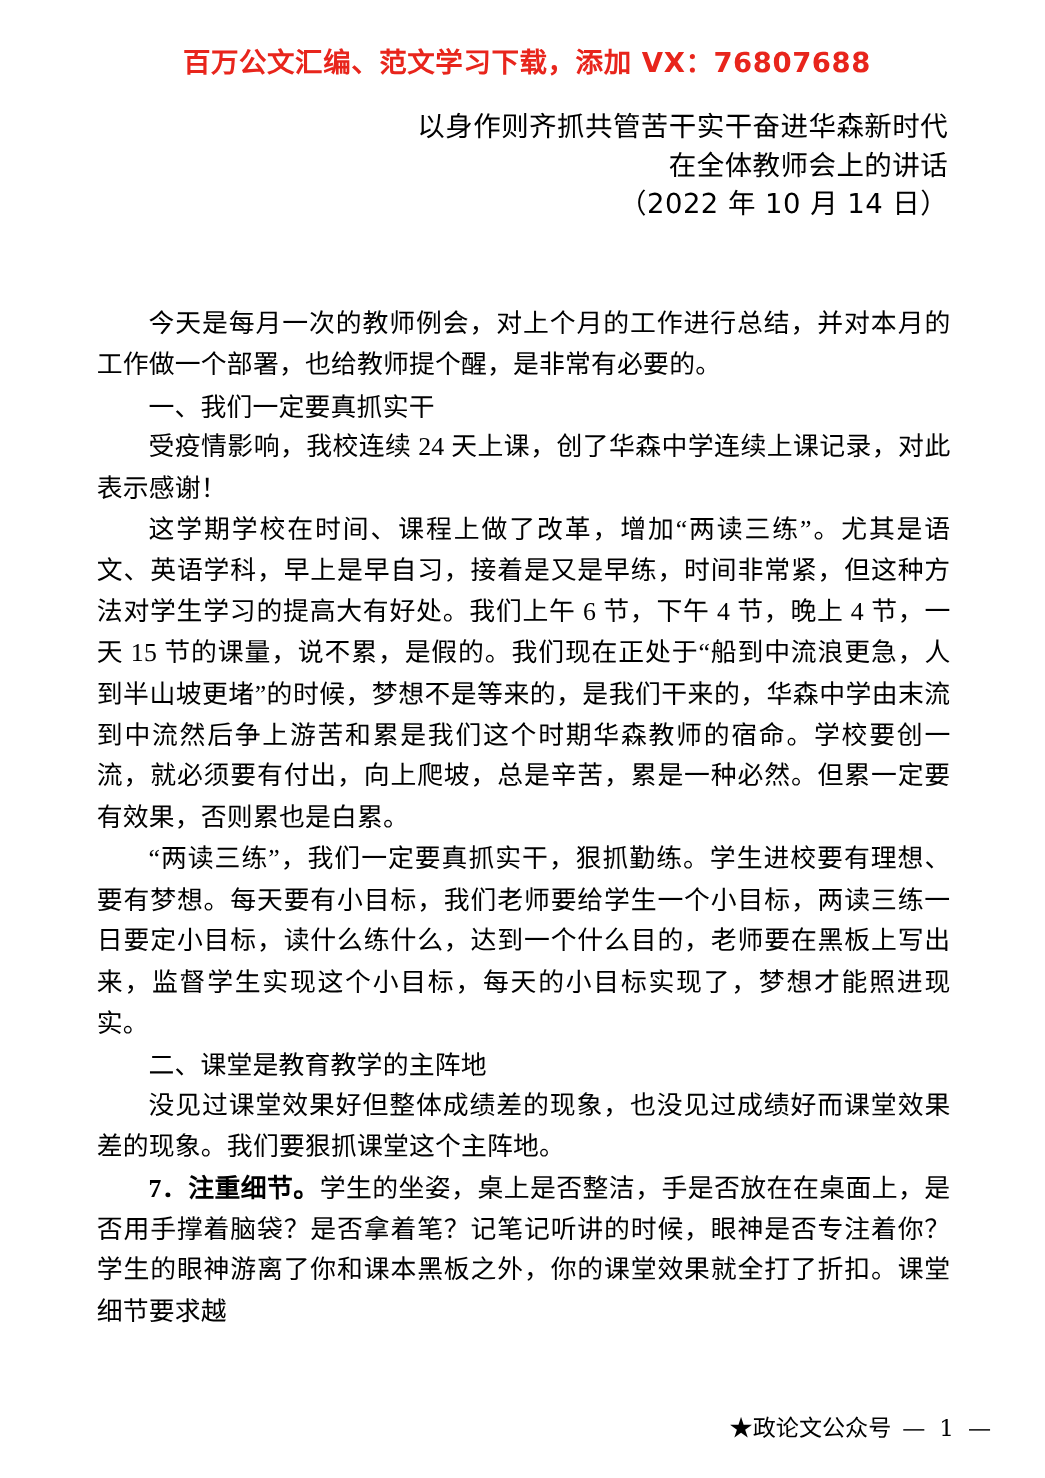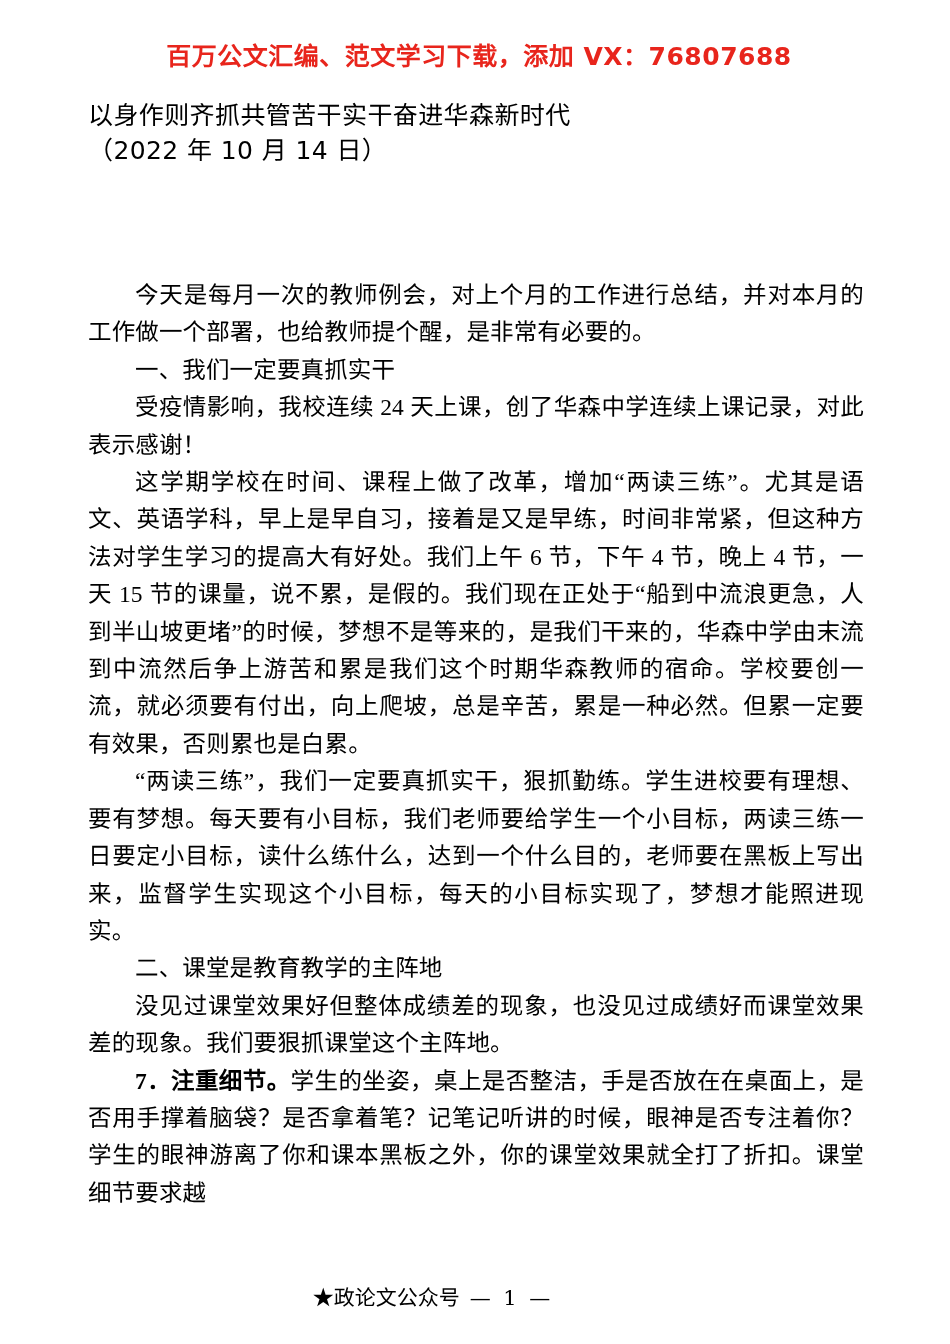--- a/index.html
+++ b/index.html
@@ -38,21 +38,21 @@
     line-height: 1.2;
     white-space: nowrap;
   }
 
   
   .title-block {
     position: absolute;
     top: 98px;
     left: 88px;
     width: 774px;
-    text-align: left;
+    text-align: right;
   }
   .title-line {
     font-size: 25px;
     line-height: 35px;
     font-weight: 400;
     letter-spacing: 0.4px;
     white-space: nowrap;
   }
 
   
@@ -83,22 +83,22 @@
   .bold-run {
     font-weight: 700;
   }
 
   
   .footer {
     position: absolute;
     left: 0;
     top: 1283px;
     width: 950px;
-    text-align: center;
-    padding-right: 84px;
+    text-align: right;
+    padding-right: 46px;
     box-sizing: border-box;
     font-size: 21px;
     line-height: 30px;
     white-space: nowrap;
   }
   .footer-mark {
     font-family: "DejaVu Serif", "Liberation Serif", serif;
   }
   .footer-page {
     font-family: "DejaVu Serif", "Liberation Serif", serif;
@@ -108,20 +108,21 @@
 </style>
 </head>
 <body>
 
 <div class="page">
 
   <div class="promo-header">百万公文汇编、范文学习下载，添加 VX：76807688</div>
 
   <div class="title-block">
     <div class="title-line">以身作则齐抓共管苦干实干奋进华森新时代</div>
+    <div class="title-line">在全体教师会上的讲话</div>
     <div class="title-line">（2022 年 10 月 14 日）</div>
   </div>
 
   <div class="body-block">
     <p class="para indent">今天是每月一次的教师例会，对上个月的工作进行总结，并对本月的工作做一个部署，也给教师提个醒，是非常有必要的。</p>
     <p class="para heading">一、我们一定要真抓实干</p>
     <p class="para indent">受疫情影响，我校连续 24 天上课，创了华森中学连续上课记录，对此表示感谢！</p>
     <p class="para indent">这学期学校在时间、课程上做了改革，增加“两读三练”。尤其是语文、英语学科，早上是早自习，接着是又是早练，时间非常紧，但这种方法对学生学习的提高大有好处。我们上午 6 节，下午 4 节，晚上 4 节，一天 15 节的课量，说不累，是假的。我们现在正处于“船到中流浪更急，人到半山坡更堵”的时候，梦想不是等来的，是我们干来的，华森中学由末流到中流然后争上游苦和累是我们这个时期华森教师的宿命。学校要创一流，就必须要有付出，向上爬坡，总是辛苦，累是一种必然。但累一定要有效果，否则累也是白累。</p>
     <p class="para indent">“两读三练”，我们一定要真抓实干，狠抓勤练。学生进校要有理想、要有梦想。每天要有小目标，我们老师要给学生一个小目标，两读三练一日要定小目标，读什么练什么，达到一个什么目的，老师要在黑板上写出来，监督学生实现这个小目标，每天的小目标实现了，梦想才能照进现实。</p>
     <p class="para heading">二、课堂是教育教学的主阵地</p>

